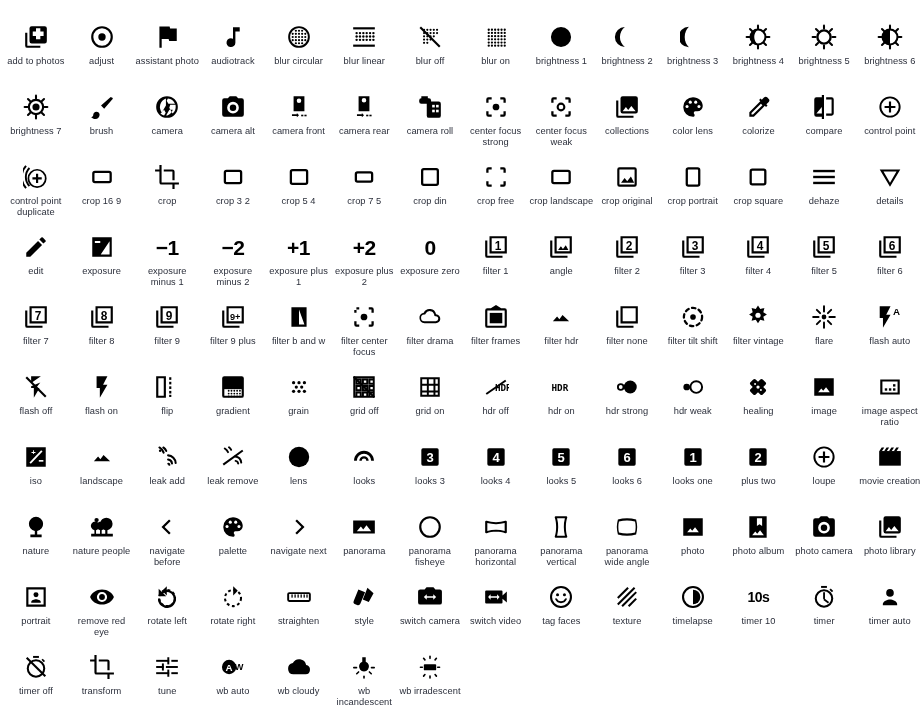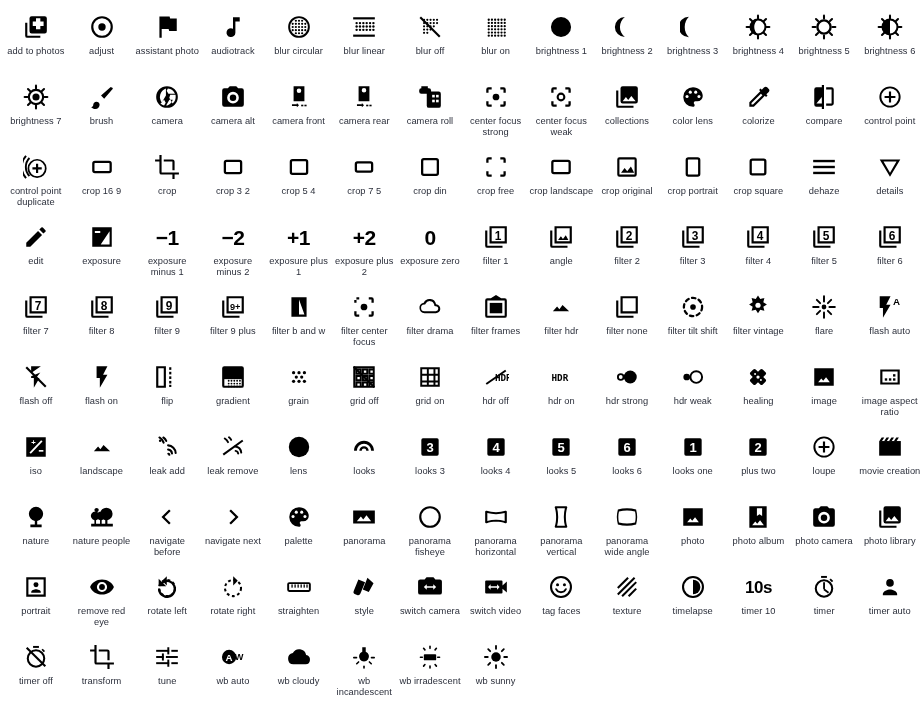--- a/index.html
+++ b/index.html
@@ -11,21 +11,21 @@
     width: 920px;
     height: 726px;
     font-family: "Liberation Sans", sans-serif;
     color: #22262f;
     overflow: hidden;
   }
   #gallery {
     display: grid;
     grid-template-columns: repeat(14, 65.7px);
     grid-auto-rows: 70px;
-    padding-top: 10px;
+    padding-top: 20px;
     padding-left: 3px;
     box-sizing: border-box;
   }
   .cell {
     display: flex;
     flex-direction: column;
     align-items: center;
     justify-content: flex-start;
     width: 65.7px;
     overflow: visible;
@@ -41,21 +41,21 @@
   }
   .ico svg { display: block; }
   .ico .glyph {
     font-family: "Liberation Sans", sans-serif;
     font-weight: bold;
     font-size: 21px;
     line-height: 1;
     color: #000;
     letter-spacing: -0.5px;
   }
-  .ico .glyph.sm { font-size: 17px; }
+  .ico .glyph.sm { font-size: 14px; }
   .lbl {
     font-size: 9.3px;
     line-height: 10.6px;
     text-align: center;
     color: #2b2f3b;
     width: 64px;
     word-wrap: break-word;
     letter-spacing: 0.05px;
   }
 </style>
@@ -1140,36 +1140,36 @@
       <div class="ico">
         <svg width="26" height="26" viewBox="0 0 24 24" fill="currentColor" xmlns="http://www.w3.org/2000/svg">
           <path d="M15.4 6.4L13.9 5l-7 7 7 7 1.5-1.4-5.6-5.6 5.6-5.6z"></path>
         </svg>
       </div>
       <div class="lbl">navigate before</div>
     </div>
     <div class="cell">
       <div class="ico">
         <svg width="26" height="26" viewBox="0 0 24 24" fill="currentColor" xmlns="http://www.w3.org/2000/svg">
-          <path d="M8.6 6.4L10.1 5l7 7-7 7-1.5-1.4 5.6-5.6-5.6-5.6z"></path>
-        </svg>
-      </div>
-      <div class="lbl">navigate next</div>
-    </div>
-    <div class="cell">
-      <div class="ico">
-        <svg width="26" height="26" viewBox="0 0 24 24" fill="currentColor" xmlns="http://www.w3.org/2000/svg">
           <path d="M12 3a9 9 0 0 0 0 18c.83 0 1.5-.67 1.5-1.5 0-.39-.15-.74-.39-1a1.49 1.49 0 0 1 1.09-2.5H16a5 5 0 0 0 5-5c0-4.42-4.03-8-9-8z"></path>
           <circle cx="6.5" cy="11.5" r="1.4" fill="#fff"></circle>
           <circle cx="9.5" cy="7.5" r="1.4" fill="#fff"></circle>
           <circle cx="14.5" cy="7.5" r="1.4" fill="#fff"></circle>
           <circle cx="17.5" cy="11.5" r="1.4" fill="#fff"></circle>
         </svg>
       </div>
       <div class="lbl">palette</div>
+    </div>
+    <div class="cell">
+      <div class="ico">
+        <svg width="26" height="26" viewBox="0 0 24 24" fill="currentColor" xmlns="http://www.w3.org/2000/svg">
+          <path d="M8.6 6.4L10.1 5l7 7-7 7-1.5-1.4 5.6-5.6-5.6-5.6z"></path>
+        </svg>
+      </div>
+      <div class="lbl">navigate next</div>
     </div>
     <div class="cell">
       <div class="ico">
         <svg width="26" height="26" viewBox="0 0 24 24" fill="currentColor" xmlns="http://www.w3.org/2000/svg">
           <path d="M2 6h20v12H2V6zm3.4 9.9h13.2l-4.3-5.5-3 3.8-2.2-2.6-3.7 4.3z"></path>
         </svg>
       </div>
       <div class="lbl">panorama</div>
     </div>
     <div class="cell">
@@ -1473,31 +1473,13 @@
             <line x1="3.2" y1="12.2" x2="4.9" y2="12.2"></line>
             <line x1="19.1" y1="12.2" x2="20.8" y2="12.2"></line>
             <line x1="6.1" y1="20.4" x2="7.3" y2="19"></line>
             <line x1="17.9" y1="20.4" x2="16.7" y2="19"></line>
             <line x1="12" y1="20.4" x2="12" y2="22.2"></line>
           </g>
         </svg>
       </div>
       <div class="lbl">wb irradescent</div>
     </div>
-    <div class="cell">
-      <div class="ico">
-        <svg width="26" height="26" viewBox="0 0 24 24" fill="currentColor" xmlns="http://www.w3.org/2000/svg">
-          <circle cx="12" cy="12" r="4.4"></circle>
-          <g stroke="currentColor" stroke-width="1.7" stroke-linecap="round">
-            <line x1="12" y1="1.8" x2="12" y2="4.4"></line>
-            <line x1="12" y1="19.6" x2="12" y2="22.2"></line>
-            <line x1="1.8" y1="12" x2="4.4" y2="12"></line>
-            <line x1="19.6" y1="12" x2="22.2" y2="12"></line>
-            <line x1="4.8" y1="4.8" x2="6.6" y2="6.6"></line>
-            <line x1="17.4" y1="17.4" x2="19.2" y2="19.2"></line>
-            <line x1="4.8" y1="19.2" x2="6.6" y2="17.4"></line>
-            <line x1="17.4" y1="6.6" x2="19.2" y2="4.8"></line>
-          </g>
-        </svg>
-      </div>
-      <div class="lbl">wb sunny</div>
-    </div>
   </div>
 
 </body></html>

